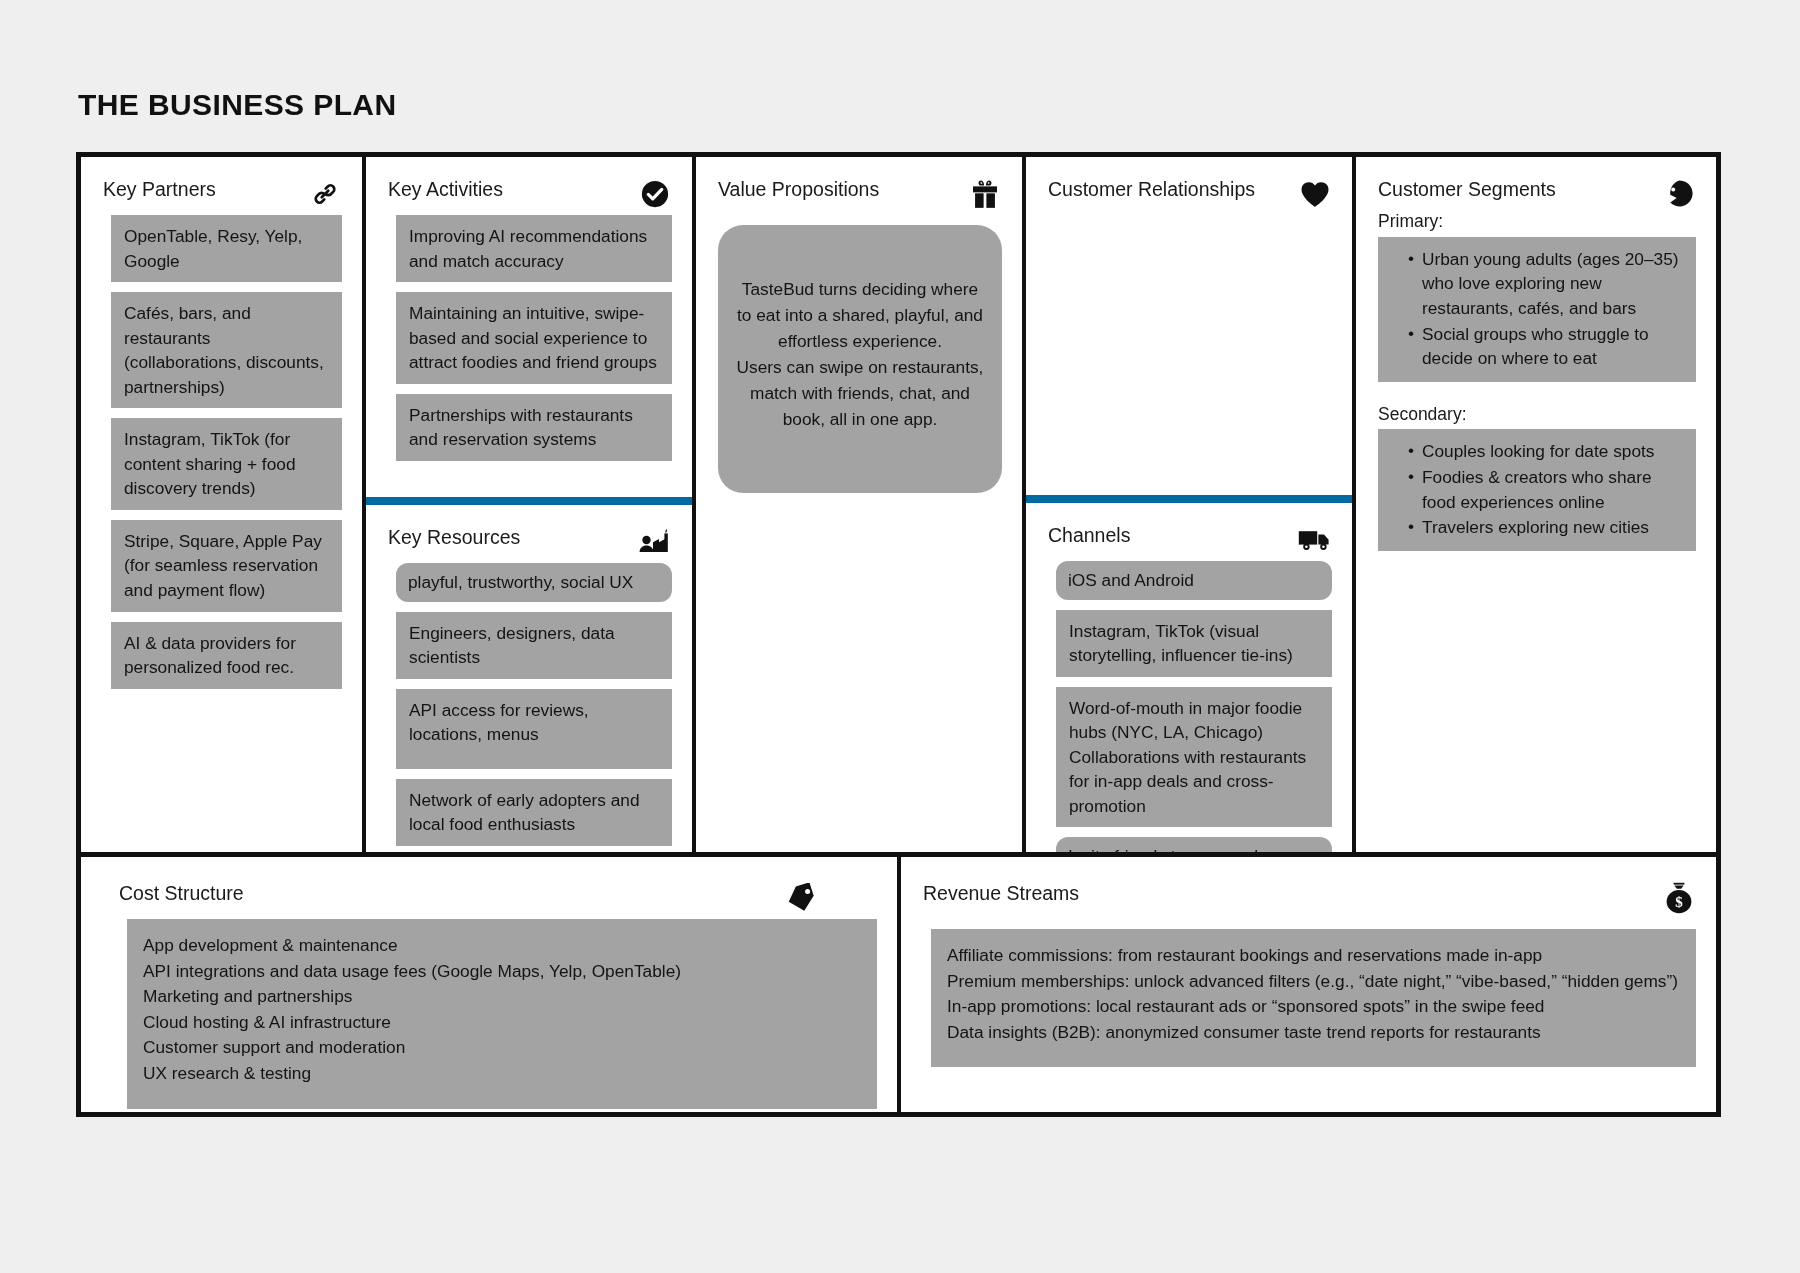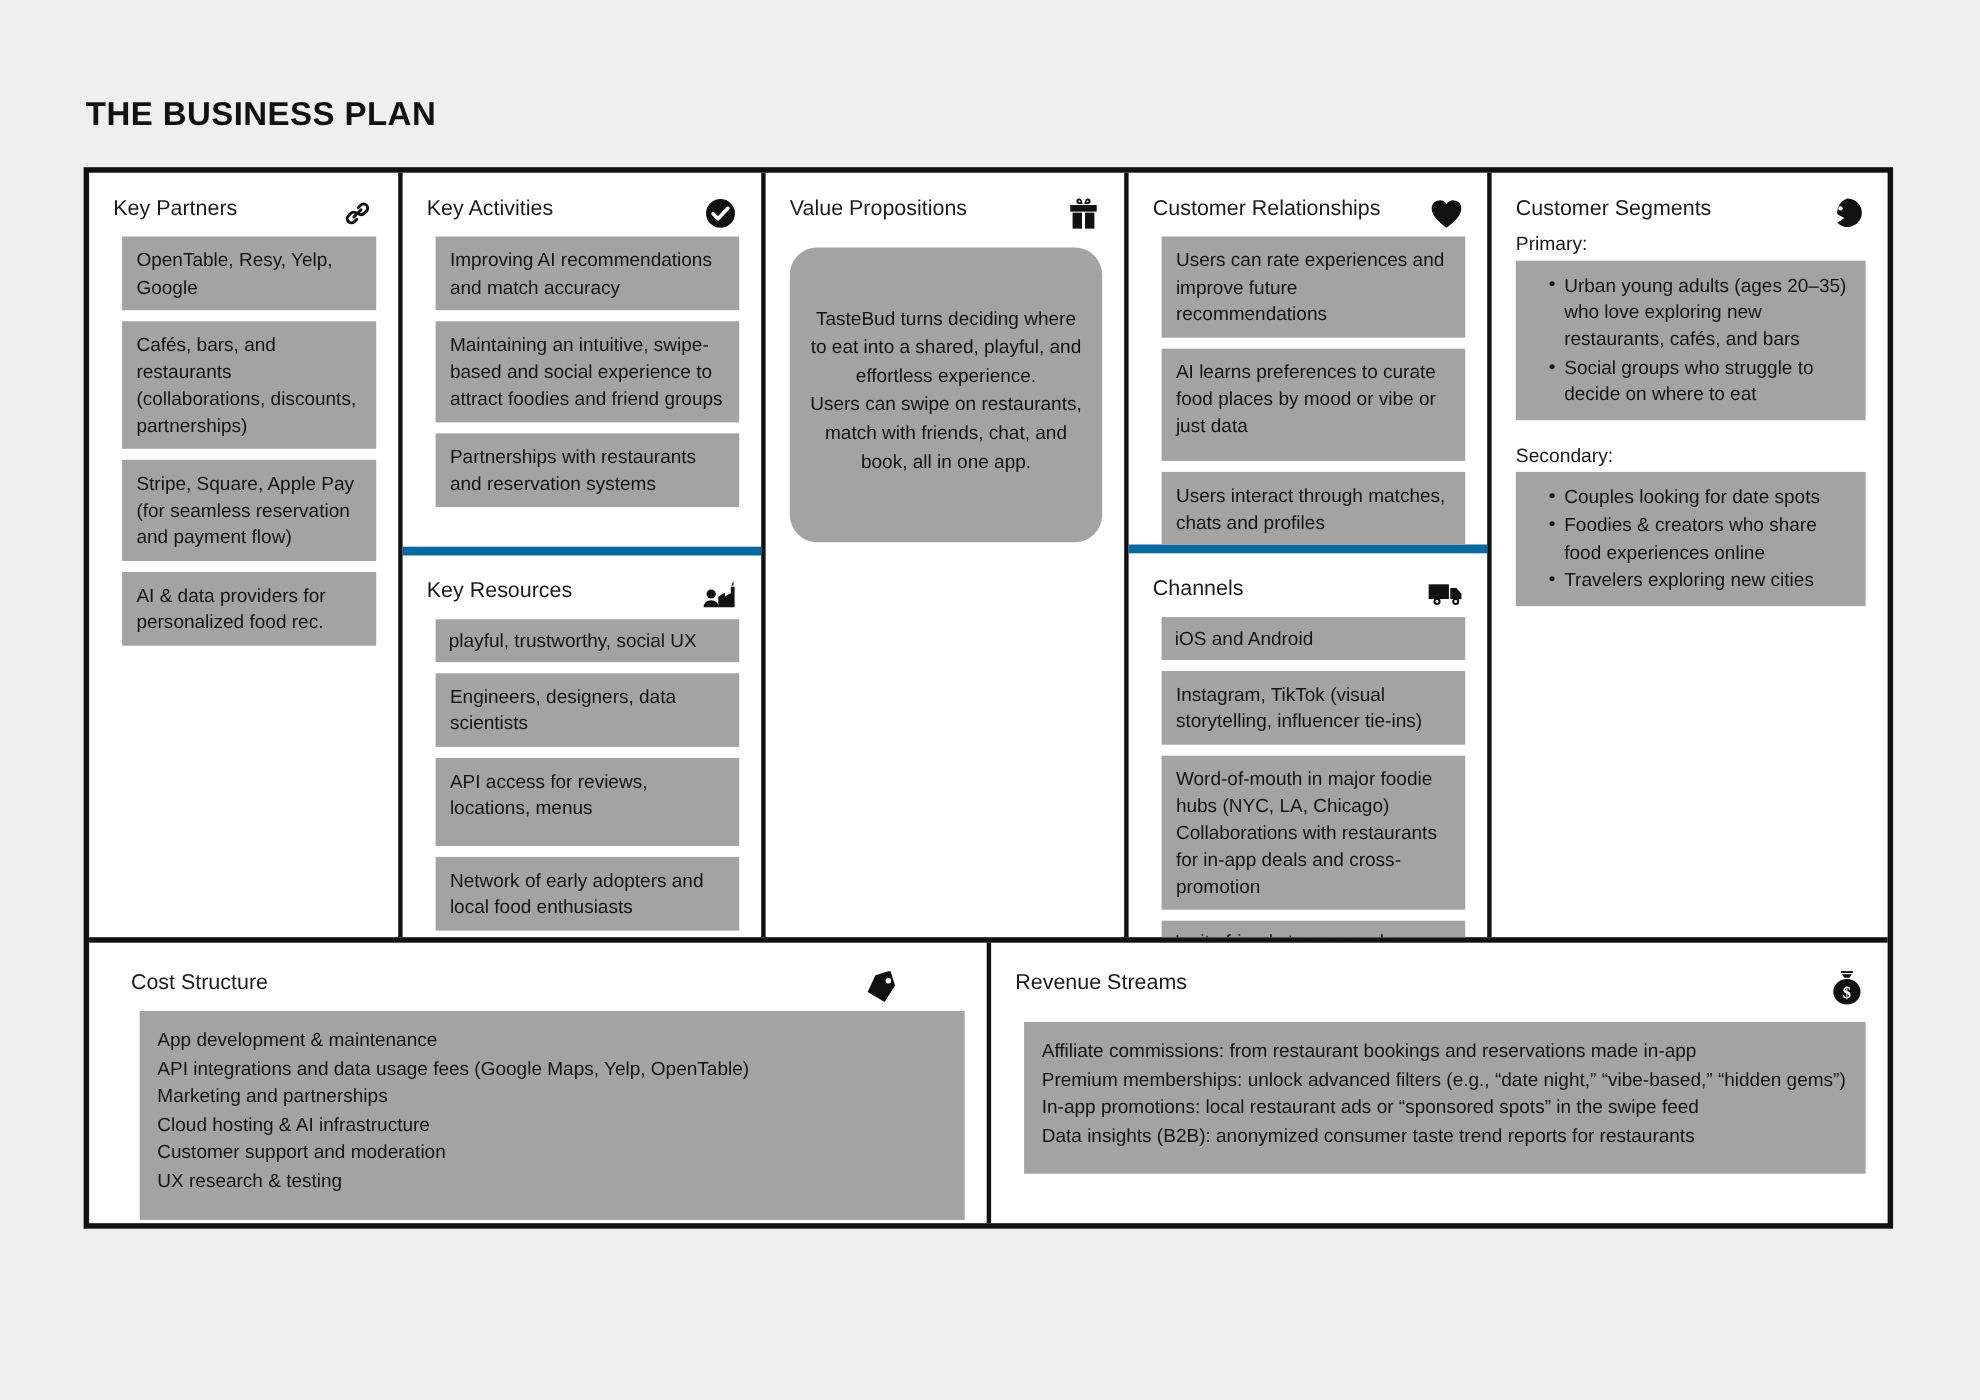--- a/index.html
+++ b/index.html
@@ -96,21 +96,21 @@
   
   .notes { display: flex; flex-direction: column; }
   .note {
     background: #a3a3a3;
     font-size: 17.3px;
     line-height: 1.42;
     padding: 9px 12px 9px 13px;
     margin-bottom: 10px;
     color: #141414;
   }
-  .note.tight { padding: 7px 12px; }
+  .note.tight { padding: 7px 12px; border-radius: 12px; }
   .note.vp {
     text-align: center;
     padding: 52px 18px 60px 18px;
     line-height: 1.5;
     margin-top: 10px;
     border-radius: 25px;
   }
   .note.bullets { padding: 10px 14px 10px 10px; margin-bottom: 14px; }
   .note.block { padding: 14px 14px 22px 16px; }
   .note.block .line { line-height: 1.48; }
@@ -148,20 +148,21 @@
           <svg width="28" height="28" viewBox="0 0 24 24" fill="none" stroke="#111" stroke-width="2.3" stroke-linecap="round">
             <path d="M9.2 14.8 14.8 9.2"></path>
             <path d="M12.6 7.4l1.8-1.8a3.2 3.2 0 0 1 4.6 4.6l-1.8 1.8a3.2 3.2 0 0 1-4.6 0"></path>
             <path d="M11.4 16.6l-1.8 1.8a3.2 3.2 0 0 1-4.6-4.6l1.8-1.8a3.2 3.2 0 0 1 4.6 0"></path>
           </svg>
         </div>
       </div>
       <div class="notes pad-left">
         <div class="note">OpenTable, Resy, Yelp, Google</div>
         <div class="note">Cafés, bars, and restaurants (collaborations, discounts, partnerships)</div>
+        <div class="note">Instagram, TikTok (for content sharing + food discovery trends)</div>
         <div class="note">Stripe, Square, Apple Pay (for seamless reservation and payment flow)</div>
         <div class="note">AI &amp; data providers for personalized food rec.</div>
       </div>
     </div>
 
     <div class="col col-divider" style="flex:0 0 330px;">
       <div class="panel row-divider" style="flex:0 0 348px;">
         <div class="panel-head">
           <div class="panel-title">Key Activities</div>
           <div class="panel-icon">
@@ -220,25 +221,20 @@
 
     <div class="col col-divider" style="flex:0 0 330px;">
       <div class="panel row-divider" style="flex:0 0 346px;">
         <div class="panel-head">
           <div class="panel-title">Customer Relationships</div>
           <div class="panel-icon">
             <svg width="30" height="28" viewBox="0 0 24 22" fill="#111">
               <path d="M12 21.3S1.2 14.3 1.2 7.4A5.9 5.9 0 0 1 12 4.2 5.9 5.9 0 0 1 22.8 7.4c0 6.9-10.8 13.9-10.8 13.9z"></path>
             </svg>
           </div>
-        </div>
-        <div class="notes pad-left">
-          <div class="note">Users can rate experiences and improve future recommendations</div>
-          <div class="note" style="padding-bottom:20px;">AI learns preferences to curate food places by mood or vibe or just data</div>
-          <div class="note">Users interact through matches, chats and profiles</div>
         </div>
       </div>
       <div class="panel grow">
         <div class="panel-head">
           <div class="panel-title">Channels</div>
           <div class="panel-icon">
             <svg width="34" height="26" viewBox="0 0 34 26" fill="#111">
               <rect x="0.8" y="4.2" width="18.4" height="13.4"></rect>
               <path d="M20.4 7.6h5.6l4.6 5.2v4.8h-10.2z"></path>
               <circle cx="8.4" cy="19.8" r="3.2"></circle>

